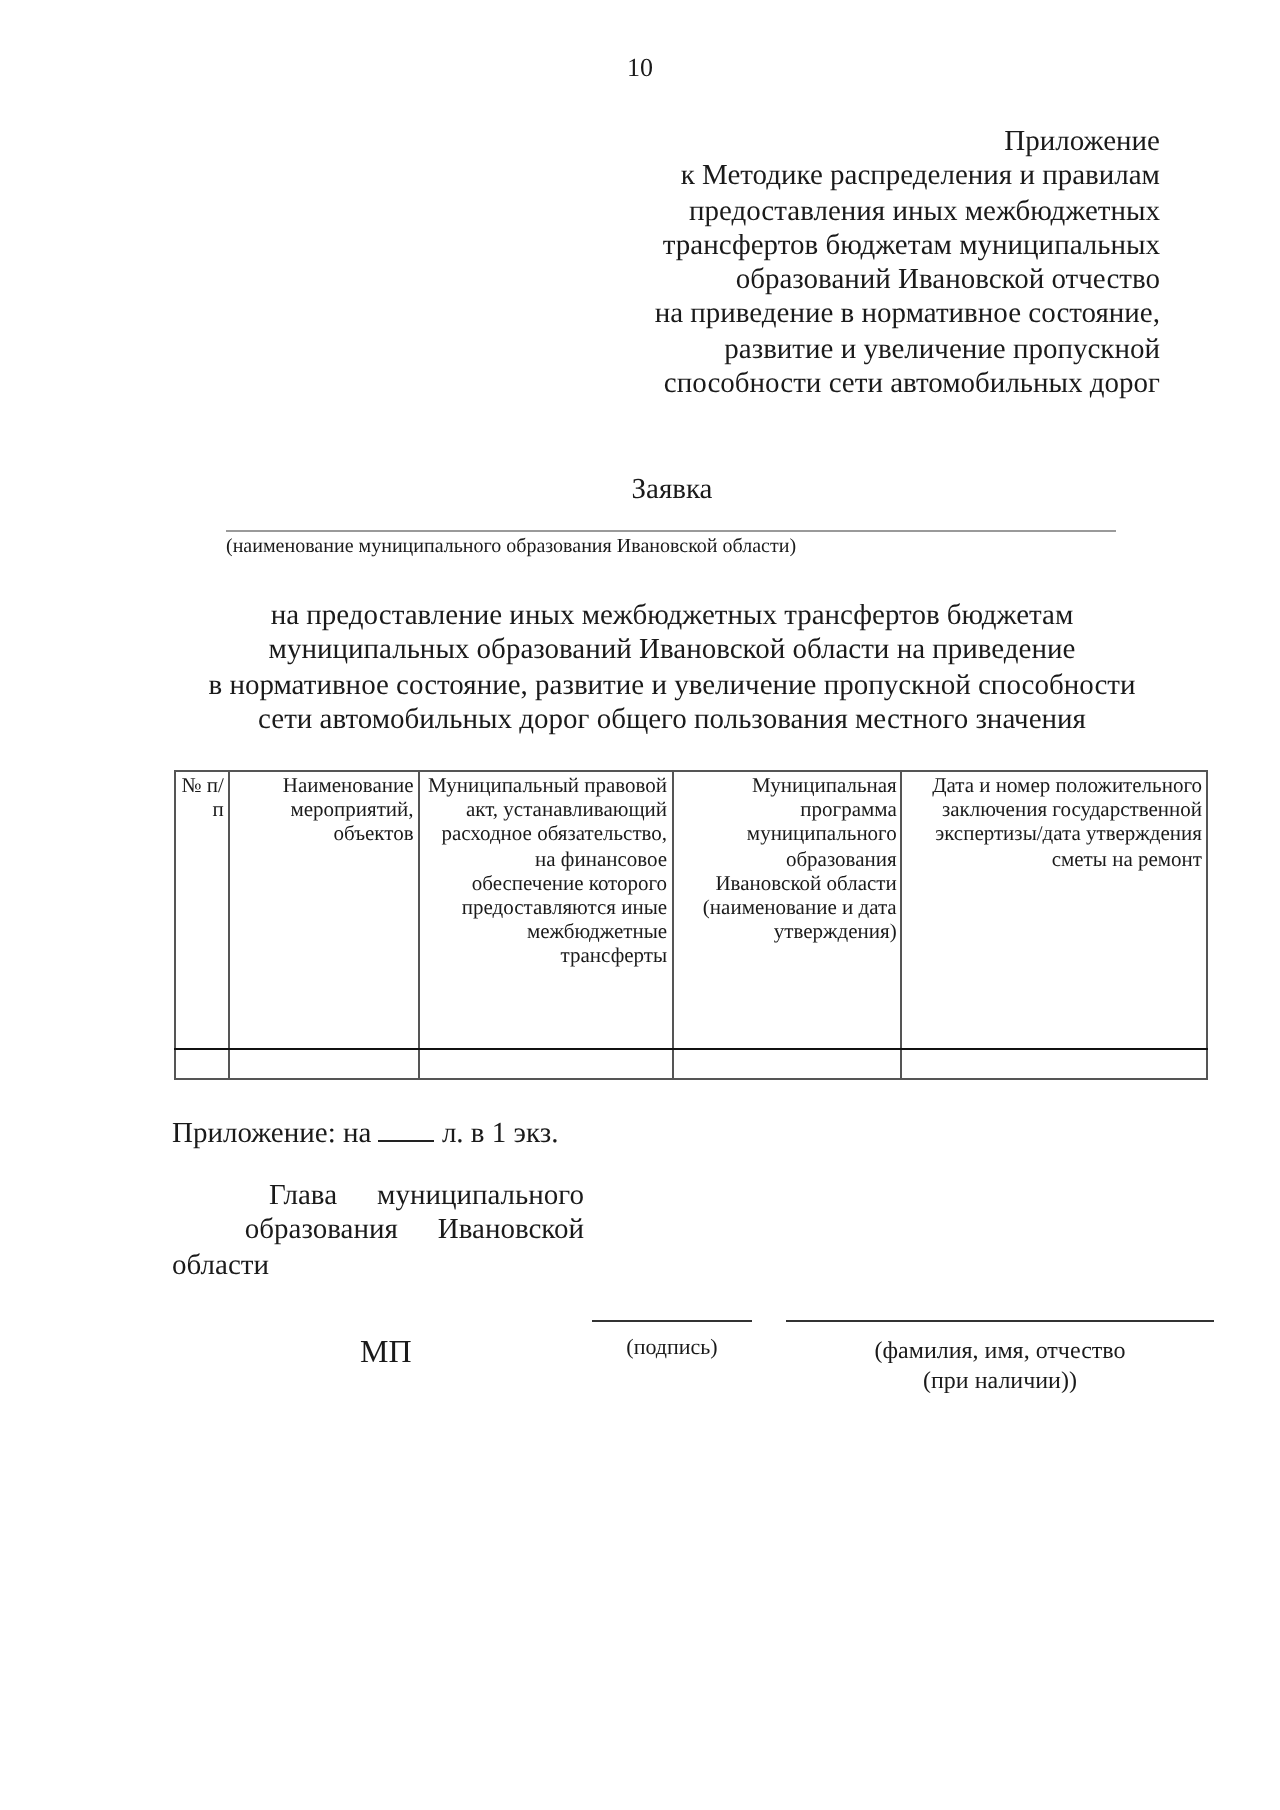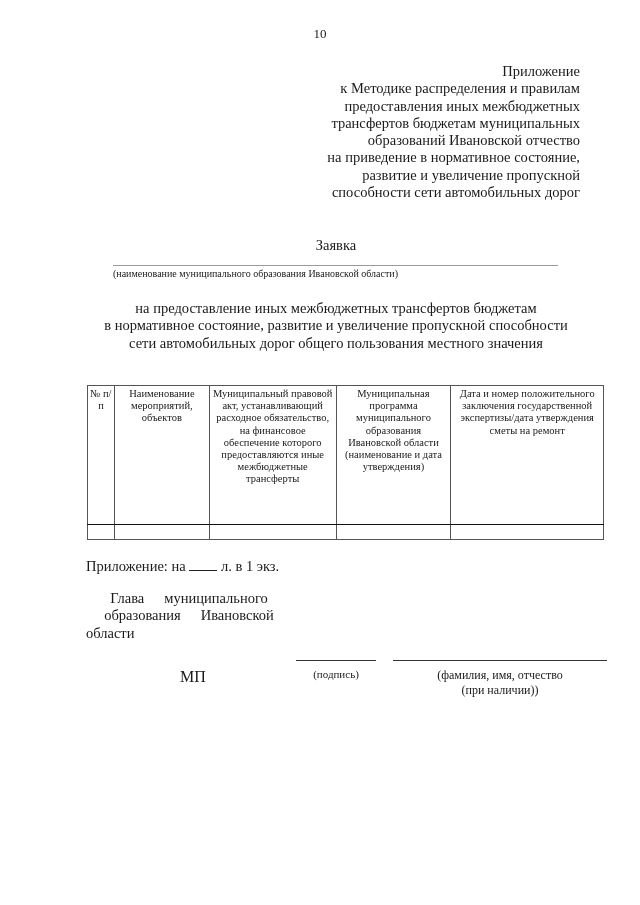--- a/index.html
+++ b/index.html
@@ -10,28 +10,28 @@
   .abs { position: absolute; }
   .page-num { left: 0; width: 640px; top: 26px; text-align: center; font-size: 13px; }
   .appendix { right: 60px; top: 63px; width: 300px; text-align: right; font-size: 14.5px; line-height: 17.3px; }
   .appendix div { white-space: nowrap; }
   .title { left: 0; width: 672px; top: 237px; text-align: center; font-size: 14.5px; }
   .name-line { left: 113px; width: 445px; top: 265px; border-top: 1.5px solid #9a9a9a; height: 0; }
   .name-caption { left: 113px; width: 445px; top: 268px; text-align: left; font-size: 10px; }
   .purpose { left: 60px; width: 552px; top: 300px; text-align: center; font-size: 14.5px; line-height: 17.3px; }
   .purpose div { white-space: nowrap; }
   table.req { position: absolute; left: 87px; top: 385px; width: 517px; border-collapse: collapse; font-size: 10.5px; line-height: 12.2px; }
-  table.req th, table.req td { border: 1px solid #555; text-align: center; vertical-align: top; font-weight: normal; padding: 2px 2px; }
+  table.req th, table.req td { border: 1px solid #555; text-align: right; vertical-align: top; font-weight: normal; padding: 2px 2px; }
   table.req th { height: 134px; }
   table.req tr.hdr th { border-bottom: 1.6px solid #111; }
   table.req td { height: 10px; }
   .att { left: 86px; top: 558px; font-size: 14.5px; }
   .att .blank { display: inline-block; width: 28px; border-bottom: 1px solid #222; height: 12px; vertical-align: baseline; }
   .head { left: 86px; top: 590px; width: 206px; font-size: 14.5px; line-height: 17.3px; }
-  .head .row { display: flex; justify-content: center; gap: 20px; }
+  .head .row { display: flex; justify-content: flex-end; gap: 20px; }
   .sig-line { top: 660px; height: 0; border-top: 1px solid #333; }
   .mp { left: 180px; top: 668px; font-size: 16px; }
   .sig-cap { left: 296px; width: 80px; top: 668px; text-align: center; font-size: 11px; }
   .fio-cap { left: 393px; width: 214px; top: 668px; text-align: center; font-size: 12px; line-height: 15px; }
 </style>
 </head>
 <body>
 
 <div class="abs page-num">10</div>
 
@@ -46,20 +46,21 @@
   <div>способности сети автомобильных дорог</div>
 </div>
 
 <div class="abs title">Заявка</div>
 
 <div class="abs name-line"></div>
 <div class="abs name-caption">(наименование муниципального образования Ивановской области)</div>
 
 <div class="abs purpose">
   <div>на предоставление иных межбюджетных трансфертов бюджетам</div>
+  <div>муниципальных образований Ивановской области на приведение</div>
   <div>в нормативное состояние, развитие и увеличение пропускной способности</div>
   <div>сети автомобильных дорог общего пользования местного значения</div>
 </div>
 
 <table class="req">
   <colgroup>
     <col style="width:27px">
       <col style="width:95px">
       <col style="width:127px">
       <col style="width:115px">

